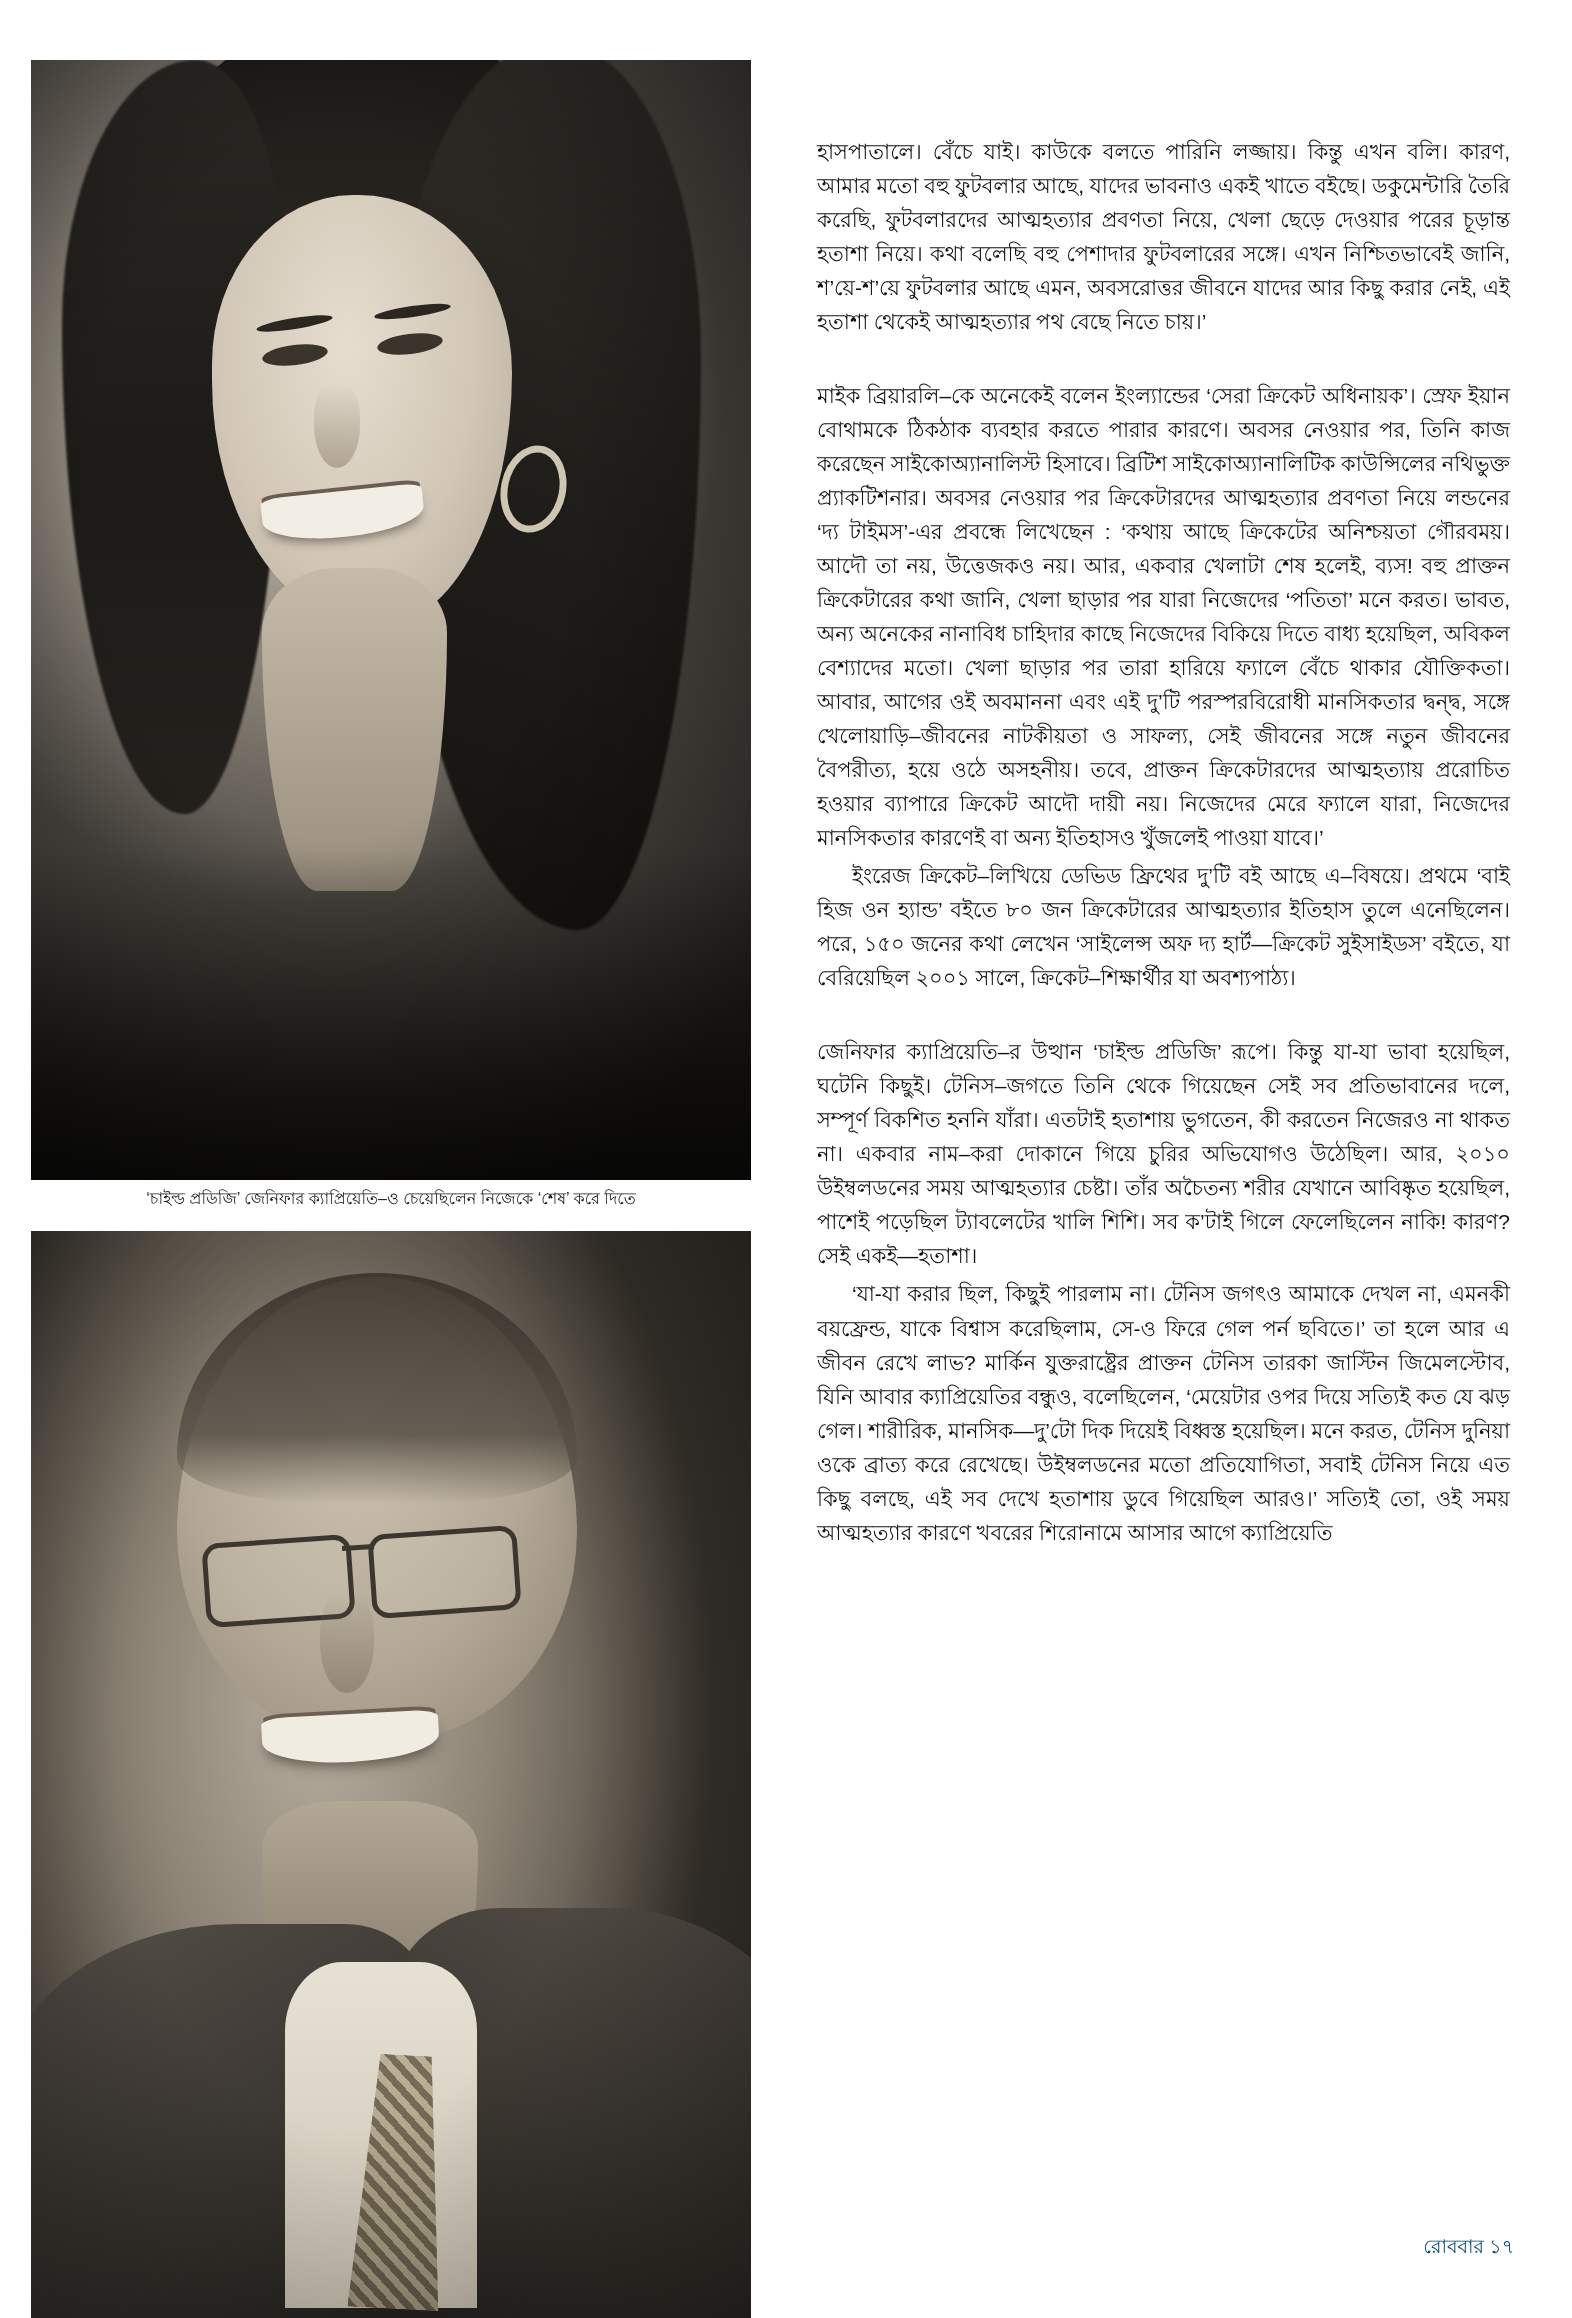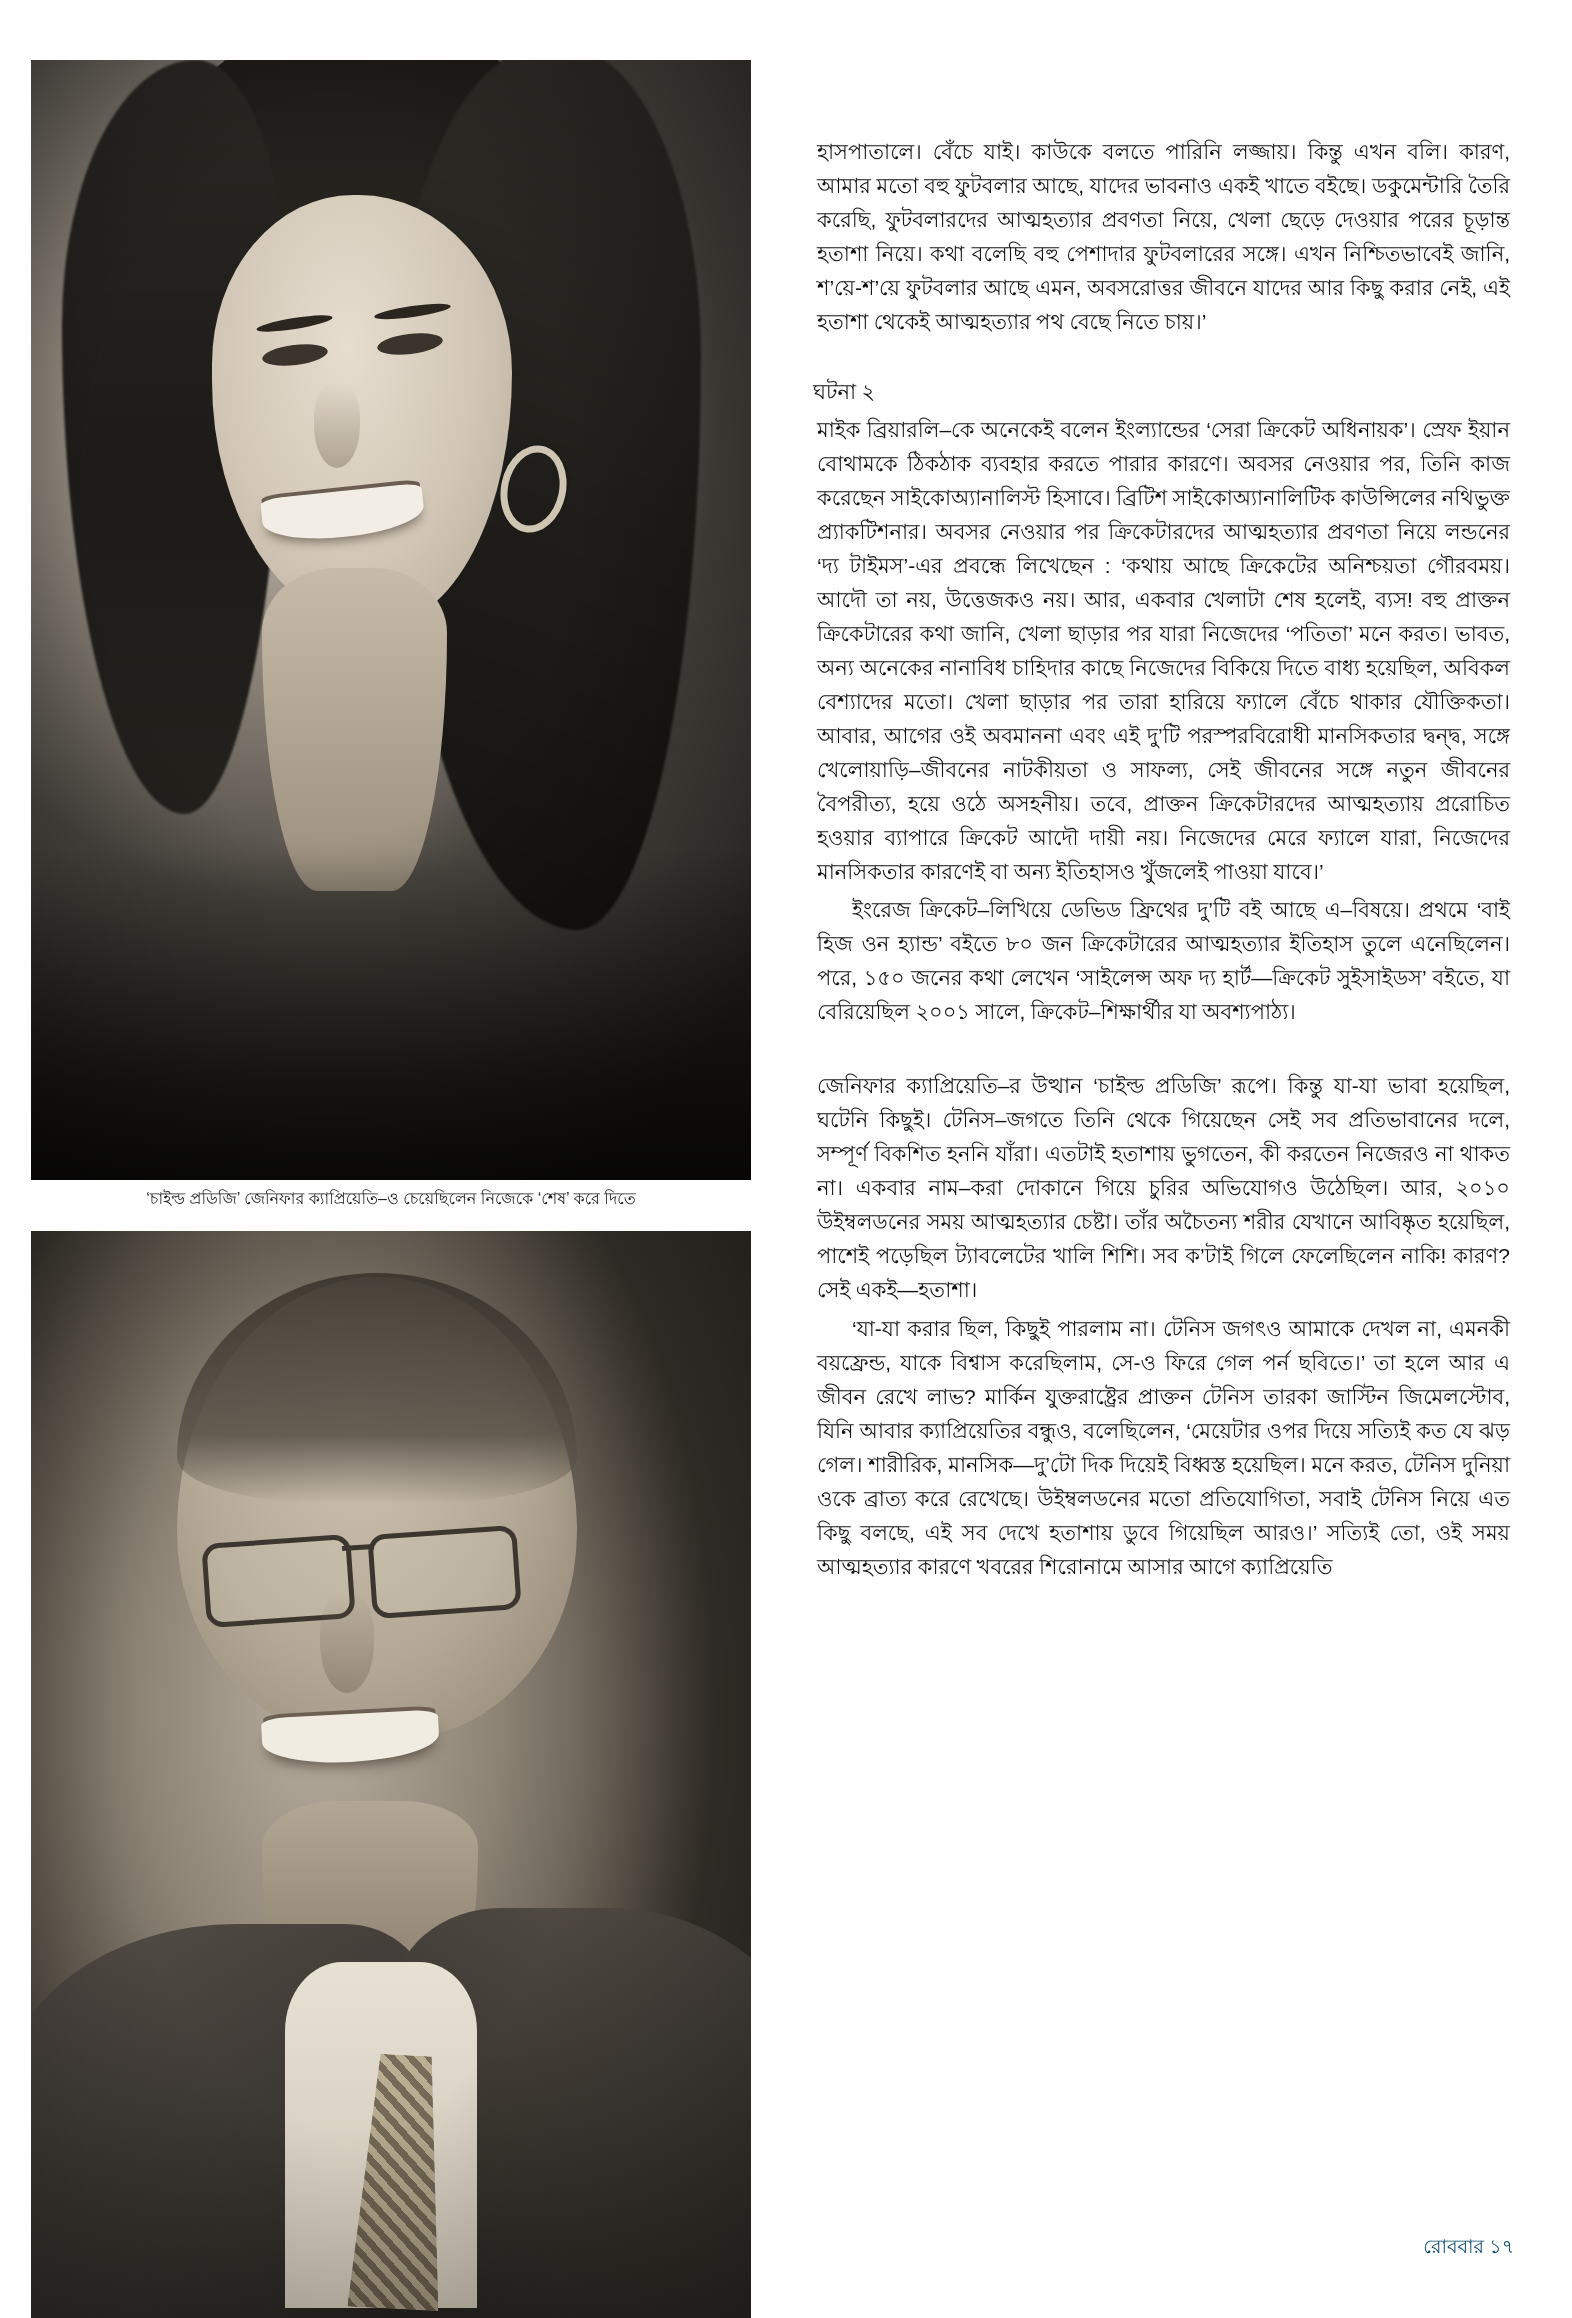--- a/index.html
+++ b/index.html
@@ -298,21 +298,20 @@
     </div>
 
   </div>
 
   <div class="right-col body-text">
 
     <p class="para">হাসপাতালে। বেঁচে যাই। কাউকে বলতে পারিনি লজ্জায়। কিন্তু এখন বলি। কারণ, আমার মতো বহু ফুটবলার আছে, যাদের ভাবনাও একই খাতে বইছে। ডকুমেন্টারি তৈরি করেছি, ফুটবলারদের আত্মহত্যার প্রবণতা নিয়ে, খেলা ছেড়ে দেওয়ার পরের চূড়ান্ত হতাশা নিয়ে। কথা বলেছি বহু পেশাদার ফুটবলারের সঙ্গে। এখন নিশ্চিতভাবেই জানি, শ’য়ে-শ’য়ে ফুটবলার আছে এমন, অবসরোত্তর জীবনে যাদের আর কিছু করার নেই, এই হতাশা থেকেই আত্মহত্যার পথ বেছে নিতে চায়।’</p>
 
     <div class="gap"></div>
 
-    <h2 class="section-head">ঘটনা ২</h2>
     <p class="para">মাইক ব্রিয়ারলি–কে অনেকেই বলেন ইংল্যান্ডের ‘সেরা ক্রিকেট অধিনায়ক’। স্রেফ ইয়ান বোথামকে ঠিকঠাক ব্যবহার করতে পারার কারণে। অবসর নেওয়ার পর, তিনি কাজ করেছেন সাইকোঅ্যানালিস্ট হিসাবে। ব্রিটিশ সাইকোঅ্যানালিটিক কাউন্সিলের নথিভুক্ত প্র্যাকটিশনার। অবসর নেওয়ার পর ক্রিকেটারদের আত্মহত্যার প্রবণতা নিয়ে লন্ডনের ‘দ্য টাইমস’-এর প্রবন্ধে লিখেছেন : ‘কথায় আছে ক্রিকেটের অনিশ্চয়তা গৌরবময়। আদৌ তা নয়, উত্তেজকও নয়। আর, একবার খেলাটা শেষ হলেই, ব্যস! বহু প্রাক্তন ক্রিকেটারের কথা জানি, খেলা ছাড়ার পর যারা নিজেদের ‘পতিতা’ মনে করত। ভাবত, অন্য অনেকের নানাবিধ চাহিদার কাছে নিজেদের বিকিয়ে দিতে বাধ্য হয়েছিল, অবিকল বেশ্যাদের মতো। খেলা ছাড়ার পর তারা হারিয়ে ফ্যালে বেঁচে থাকার যৌক্তিকতা। আবার, আগের ওই অবমাননা এবং এই দু’টি পরস্পরবিরোধী মানসিকতার দ্বন্দ্ব, সঙ্গে খেলোয়াড়ি–জীবনের নাটকীয়তা ও সাফল্য, সেই জীবনের সঙ্গে নতুন জীবনের বৈপরীত্য, হয়ে ওঠে অসহনীয়। তবে, প্রাক্তন ক্রিকেটারদের আত্মহত্যায় প্ররোচিত হওয়ার ব্যাপারে ক্রিকেট আদৌ দায়ী নয়। নিজেদের মেরে ফ্যালে যারা, নিজেদের মানসিকতার কারণেই বা অন্য ইতিহাসও খুঁজলেই পাওয়া যাবে।’</p>
     <p class="para indent">ইংরেজ ক্রিকেট–লিখিয়ে ডেভিড ফ্রিথের দু’টি বই আছে এ–বিষয়ে। প্রথমে ‘বাই হিজ ওন হ্যান্ড’ বইতে ৮০ জন ক্রিকেটারের আত্মহত্যার ইতিহাস তুলে এনেছিলেন। পরে, ১৫০ জনের কথা লেখেন ‘সাইলেন্স অফ দ্য হার্ট—ক্রিকেট সুইসাইডস’ বইতে, যা বেরিয়েছিল ২০০১ সালে, ক্রিকেট–শিক্ষার্থীর যা অবশ্যপাঠ্য।</p>
 
     <div class="gap"></div>
 
     <p class="para">জেনিফার ক্যাপ্রিয়েতি–র উত্থান ‘চাইল্ড প্রডিজি’ রূপে। কিন্তু যা-যা ভাবা হয়েছিল, ঘটেনি কিছুই। টেনিস–জগতে তিনি থেকে গিয়েছেন সেই সব প্রতিভাবানের দলে, সম্পূর্ণ বিকশিত হননি যাঁরা। এতটাই হতাশায় ভুগতেন, কী করতেন নিজেরও না থাকত না। একবার নাম–করা দোকানে গিয়ে চুরির অভিযোগও উঠেছিল। আর, ২০১০ উইম্বলডনের সময় আত্মহত্যার চেষ্টা। তাঁর অচৈতন্য শরীর যেখানে আবিষ্কৃত হয়েছিল, পাশেই পড়েছিল ট্যাবলেটের খালি শিশি। সব ক’টাই গিলে ফেলেছিলেন নাকি! কারণ? সেই একই—হতাশা।</p>
     <p class="para indent">‘যা-যা করার ছিল, কিছুই পারলাম না। টেনিস জগৎও আমাকে দেখল না, এমনকী বয়ফ্রেন্ড, যাকে বিশ্বাস করেছিলাম, সে-ও ফিরে গেল পর্ন ছবিতে।’ তা হলে আর এ জীবন রেখে লাভ? মার্কিন যুক্তরাষ্ট্রের প্রাক্তন টেনিস তারকা জাস্টিন জিমেলস্টোব, যিনি আবার ক্যাপ্রিয়েতির বন্ধুও, বলেছিলেন, ‘মেয়েটার ওপর দিয়ে সত্যিই কত যে ঝড় গেল। শারীরিক, মানসিক—দু’টো দিক দিয়েই বিধ্বস্ত হয়েছিল। মনে করত, টেনিস দুনিয়া ওকে ব্রাত্য করে রেখেছে। উইম্বলডনের মতো প্রতিযোগিতা, সবাই টেনিস নিয়ে এত কিছু বলছে, এই সব দেখে হতাশায় ডুবে গিয়েছিল আরও।’ সত্যিই তো, ওই সময় আত্মহত্যার কারণে খবরের শিরোনামে আসার আগে ক্যাপ্রিয়েতি</p>
 
   </div>
 

